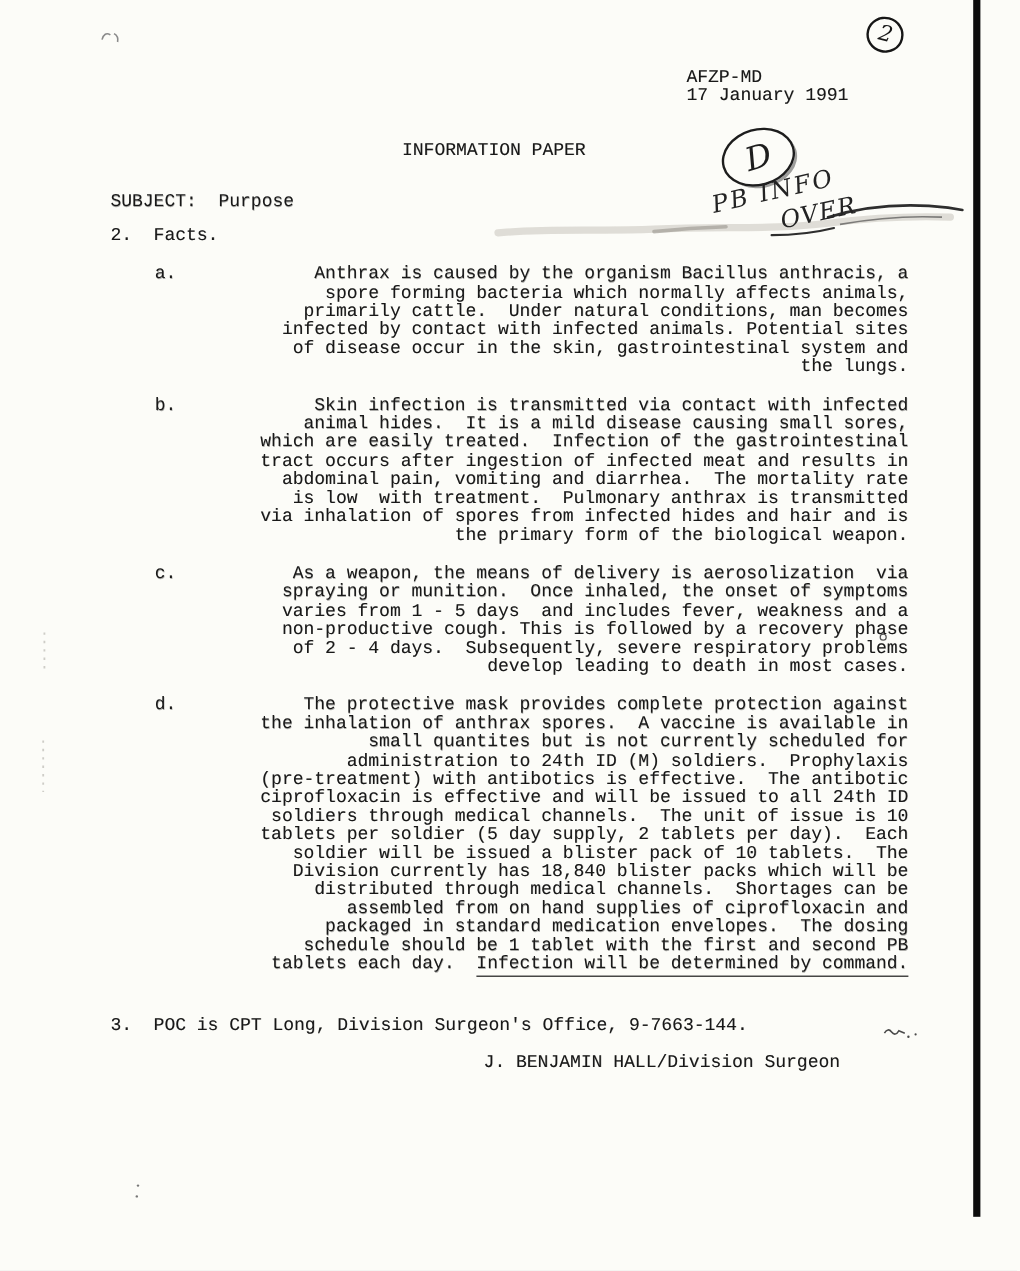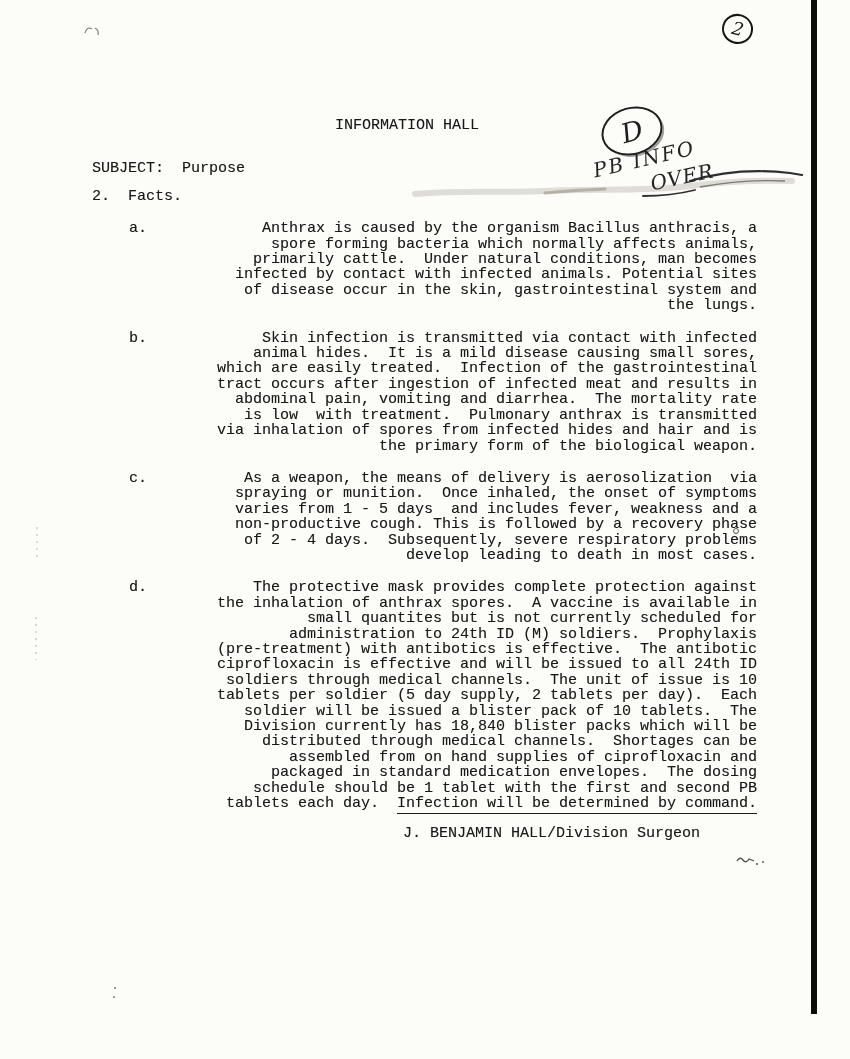--- a/index.html
+++ b/index.html
@@ -95,23 +95,27 @@
   </svg>
 
   <span class="corner-num">2</span>
 
   <div class="hw-circle">
     <span>D</span>
   </div>
   <span class="hw-note1">PB INFO</span>
   <span class="hw-note2">OVER</span>
 
+  <div class="header">
+    <div>AFZP-MD</div>
+    <div>17 January 1991</div>
+  </div>
 
   <div class="content">
-    <div class="title">INFORMATION HALL</div>
+    <div class="title">INFORMATION PAPER</div>
 
     <div class="subject">
       <span>SUBJECT:</span><span class="subject-value">Purpose</span>
     </div>
 
 
     <div class="para p2">2.  Facts.</div>
 
     <div class="fact">
       <span class="fact-letter">a.</span>
@@ -157,17 +161,18 @@
 tablets per soldier (5 day supply, 2 tablets per day).  Each
 soldier will be issued a blister pack of 10 tablets.  The
 Division currently has 18,840 blister packs which will be
 distributed through medical channels.  Shortages can be
 assembled from on hand supplies of ciprofloxacin and
 packaged in standard medication envelopes.  The dosing
 schedule should be 1 tablet with the first and second PB
 tablets each day.  </span><span class="underlined">Infection will be determined by command.</span></span>
     </div>
 
+    <div class="para p3">3.  POC is CPT Long, Division Surgeon's Office, 9-7663-144.</div>
 
     <div class="signature">J. BENJAMIN HALL/Division Surgeon</div>
   </div>
 
 </div>
 
 </body></html>

